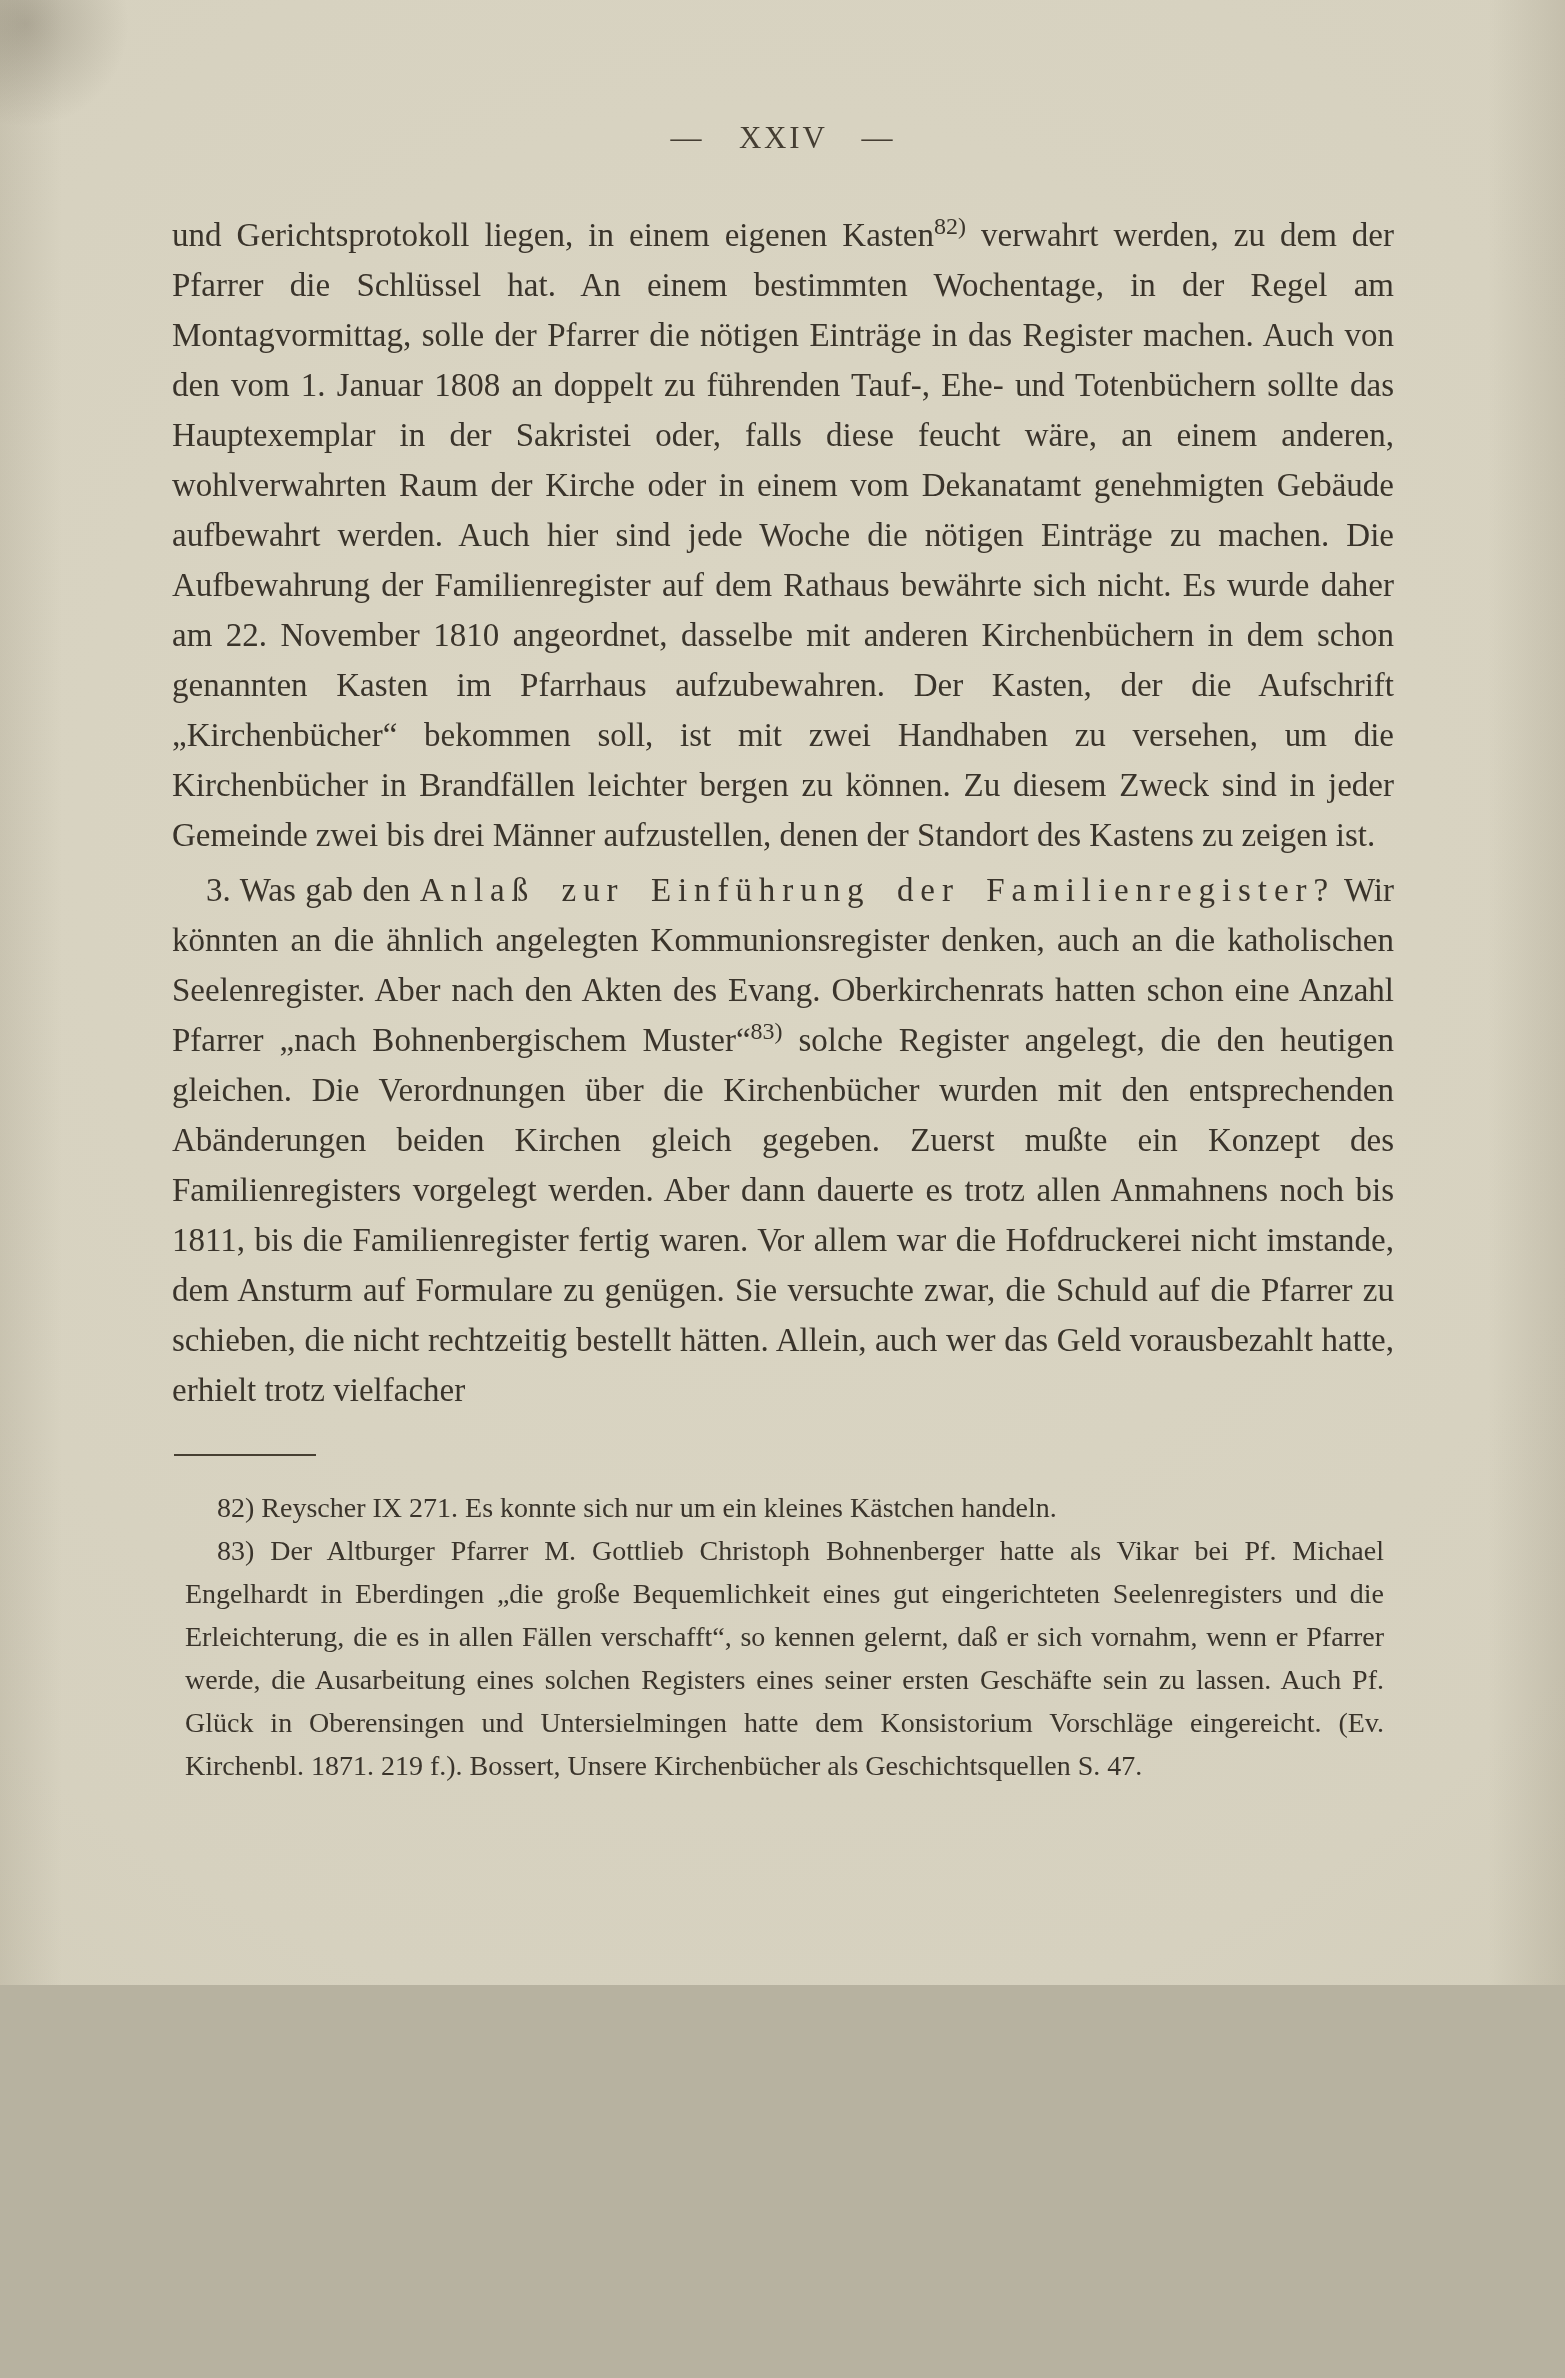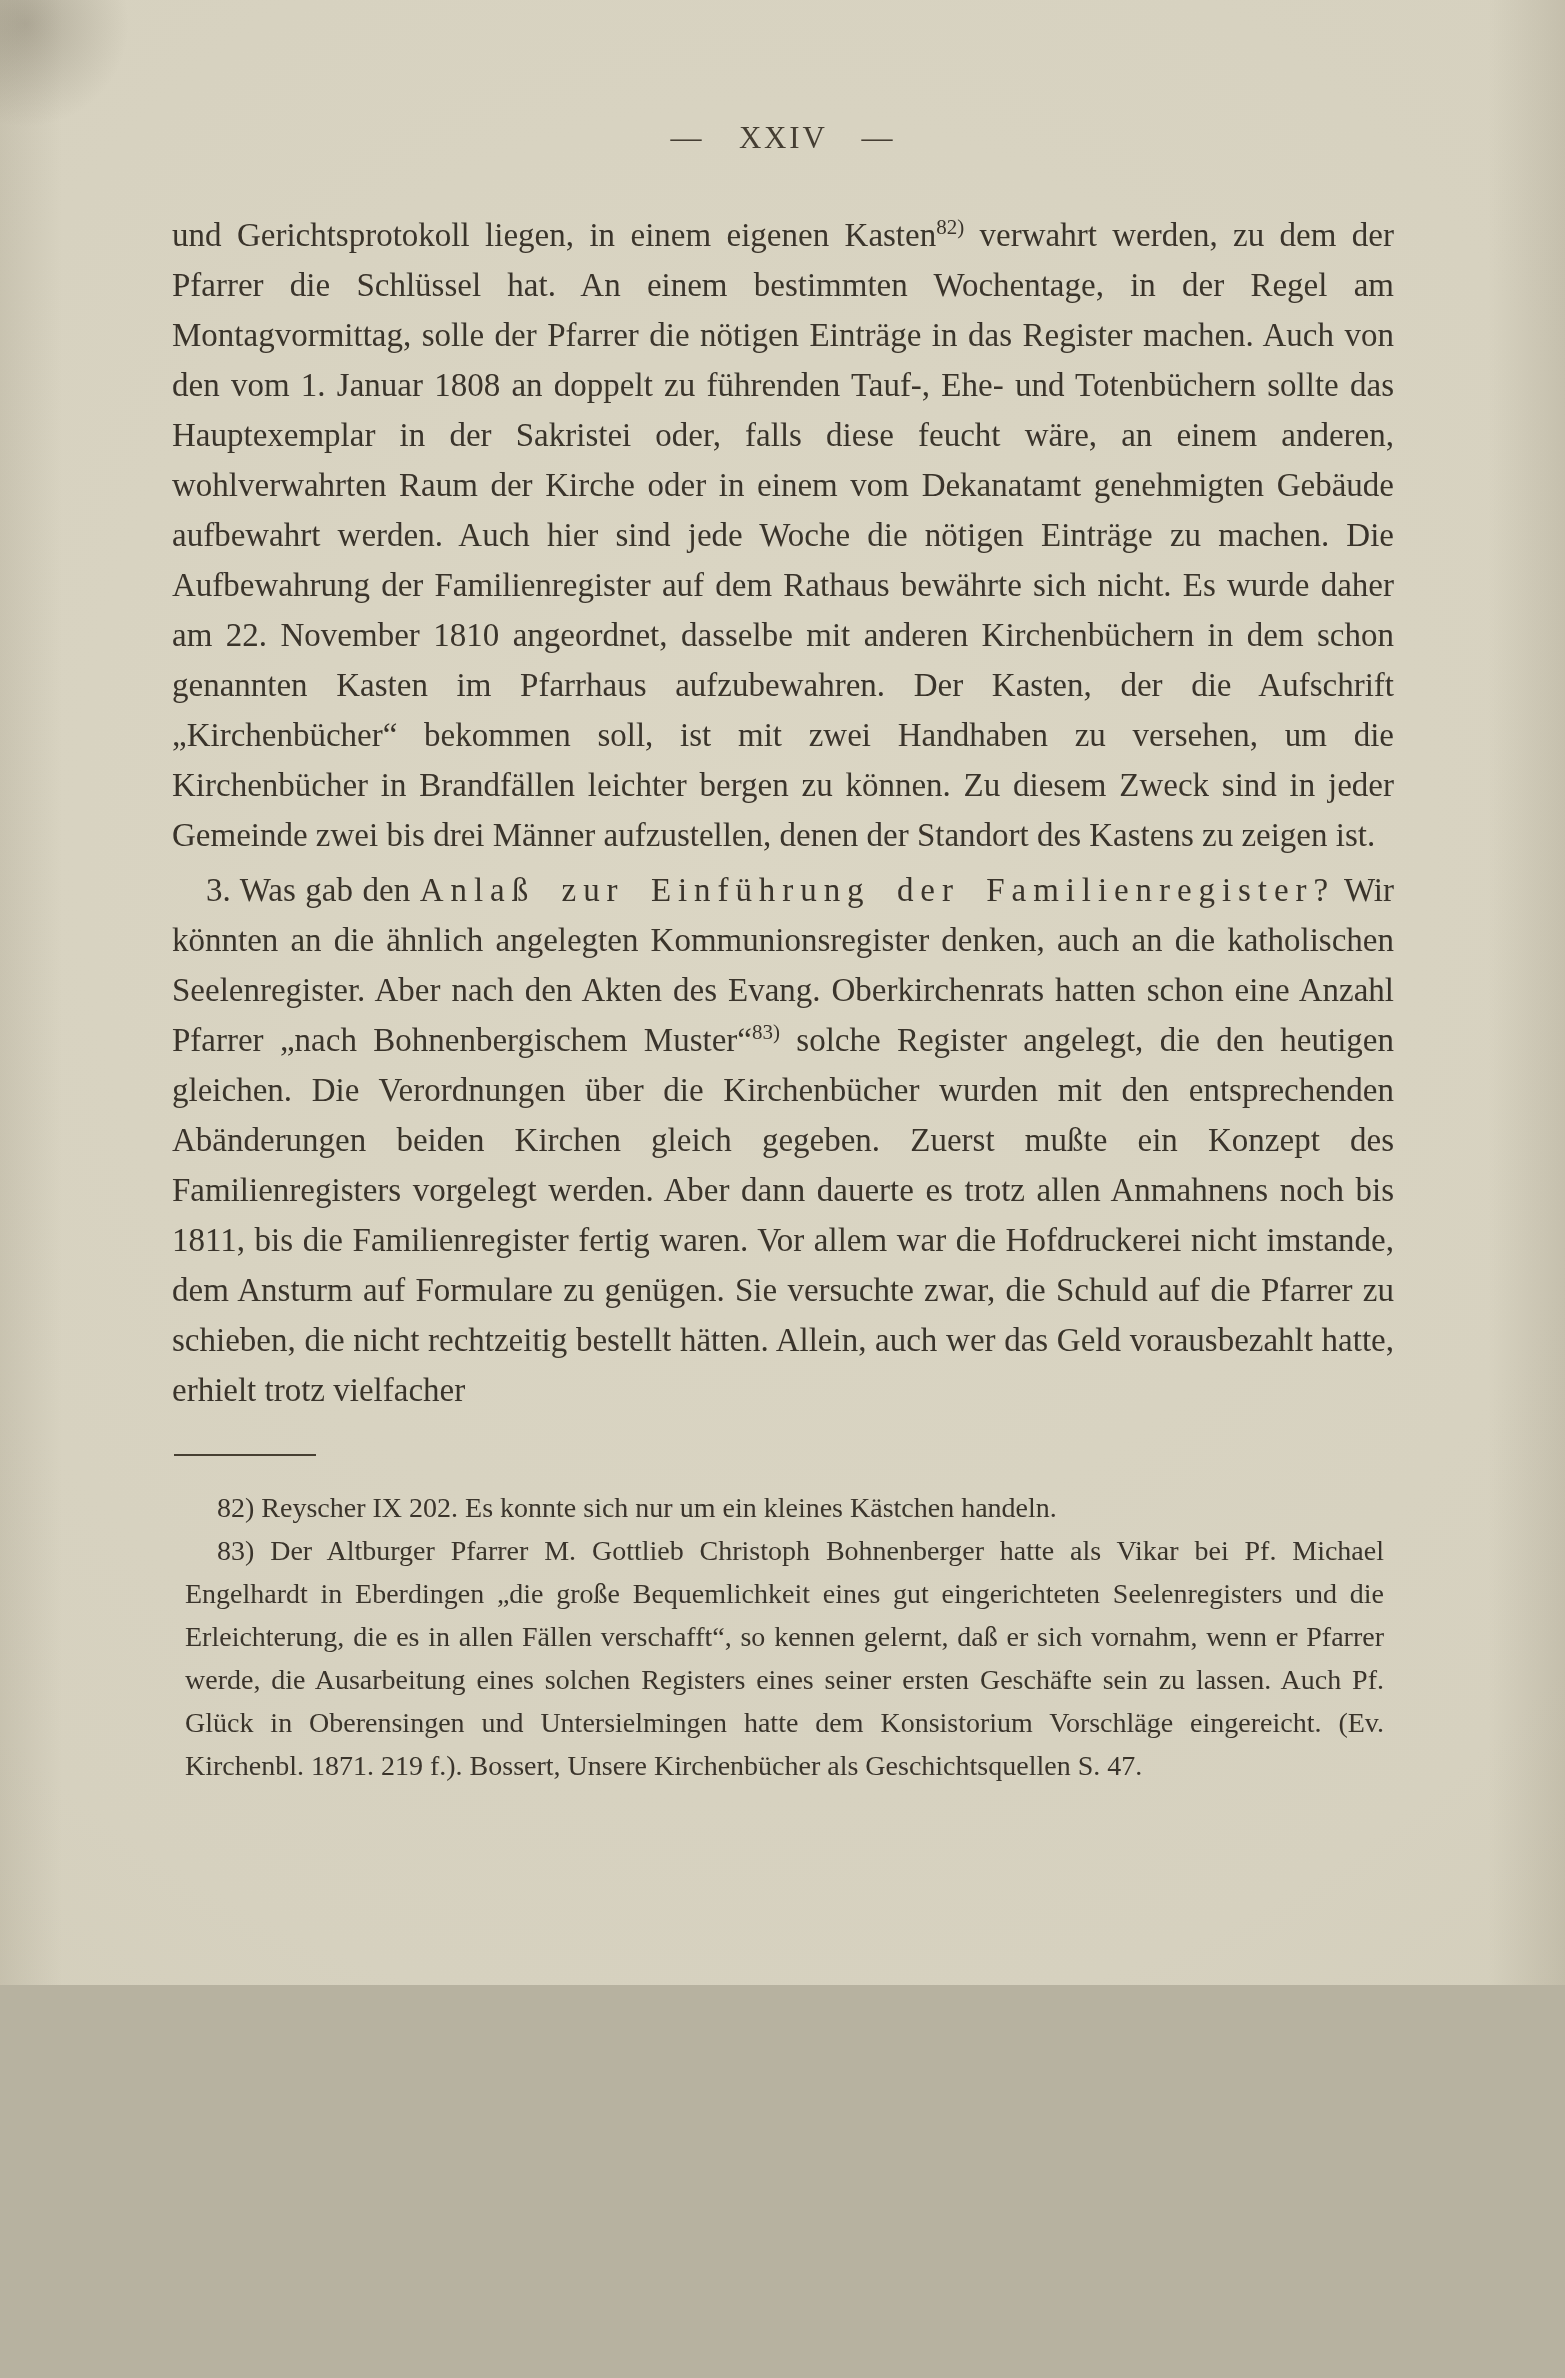--- a/index.html
+++ b/index.html
@@ -37,21 +37,21 @@
     line-height: 50px;
     text-align: justify;
   }
   .para + .para { margin-top: 4.7px; }
   .indent { text-indent: 34px; }
   .sperr {
     letter-spacing: 0.21em;
     word-spacing: 0.30em;
   }
   .fnref {
-    font-size: 21px;
+    font-size: 24px;
     line-height: 0;
     vertical-align: super;
     margin-top: 8px;
   }
   .fn-sep {
     width: 142px;
     height: 2.8px;
     background: #463f32;
     margin: 39px 0 0 1.9px;
   }
@@ -88,21 +88,21 @@
 
     <div>
       <p class="para"><span>und Gerichtsprotokoll liegen, in einem eigenen Kasten</span><sup class="fnref">82)</sup><span> verwahrt werden, zu dem der Pfarrer die Schlüssel hat. An einem bestimmten Wochentage, in der Regel am Montagvormittag, solle der Pfarrer die nötigen Einträge in das Register machen. Auch von den vom 1. Januar 1808 an doppelt zu führenden Tauf-, Ehe- und Totenbüchern sollte das Hauptexemplar in der Sakristei oder, falls diese feucht wäre, an einem anderen, wohlverwahrten Raum der Kirche oder in einem vom Dekanatamt genehmigten Gebäude aufbewahrt werden. Auch hier sind jede Woche die nötigen Einträge zu machen. Die Aufbewahrung der Familienregister auf dem Rathaus bewährte sich nicht. Es wurde daher am 22. November 1810 angeordnet, dasselbe mit anderen Kirchenbüchern in dem schon genannten Kasten im Pfarrhaus aufzubewahren. Der Kasten, der die Aufschrift „Kirchenbücher“ bekommen soll, ist mit zwei Handhaben zu versehen, um die Kirchenbücher in Brandfällen leichter bergen zu können. Zu diesem Zweck sind in jeder Gemeinde zwei bis drei Männer aufzustellen, denen der Standort des Kastens zu zeigen ist.</span></p>
 
       <p class="para indent"><span>3. Was gab den </span><span class="sperr">Anlaß zur Einführung der Familienregister?</span><span> Wir könnten an die ähnlich angelegten Kommunionsregister denken, auch an die katholischen Seelenregister. Aber nach den Akten des Evang. Oberkirchenrats hatten schon eine Anzahl Pfarrer „nach Bohnenbergischem Muster“</span><sup class="fnref">83)</sup><span> solche Register angelegt, die den heutigen gleichen. Die Verordnungen über die Kirchenbücher wurden mit den entsprechenden Abänderungen beiden Kirchen gleich gegeben. Zuerst mußte ein Konzept des Familienregisters vorgelegt werden. Aber dann dauerte es trotz allen Anmahnens noch bis 1811, bis die Familienregister fertig waren. Vor allem war die Hofdruckerei nicht imstande, dem Ansturm auf Formulare zu genügen. Sie versuchte zwar, die Schuld auf die Pfarrer zu schieben, die nicht rechtzeitig bestellt hätten. Allein, auch wer das Geld vorausbezahlt hatte, erhielt trotz vielfacher</span></p>
     </div>
 
     <div class="fn-sep"></div>
 
     <div class="footnotes">
-      <p class="fn">82) Reyscher IX 202. Es konnte sich nur um ein kleines Kästchen handeln.</p>
+      <p class="fn">82) Reyscher IX 271. Es konnte sich nur um ein kleines Kästchen handeln.</p>
       <p class="fn">83) Der Altburger Pfarrer M. Gottlieb Christoph Bohnenberger hatte als Vikar bei Pf. Michael Engelhardt in Eberdingen „die große Bequemlichkeit eines gut eingerichteten Seelenregisters und die Erleichterung, die es in allen Fällen verschafft“, so kennen gelernt, daß er sich vornahm, wenn er Pfarrer werde, die Ausarbeitung eines solchen Registers eines seiner ersten Geschäfte sein zu lassen. Auch Pf. Glück in Oberensingen und Untersielmingen hatte dem Konsistorium Vorschläge eingereicht. (Ev. Kirchenbl. 1871. 219 f.). Bossert, Unsere Kirchenbücher als Geschichtsquellen S. 47.</p>
     </div>
 
   </div>
 
   <div class="speck"></div>
 </div>
 
 
 </body></html>

